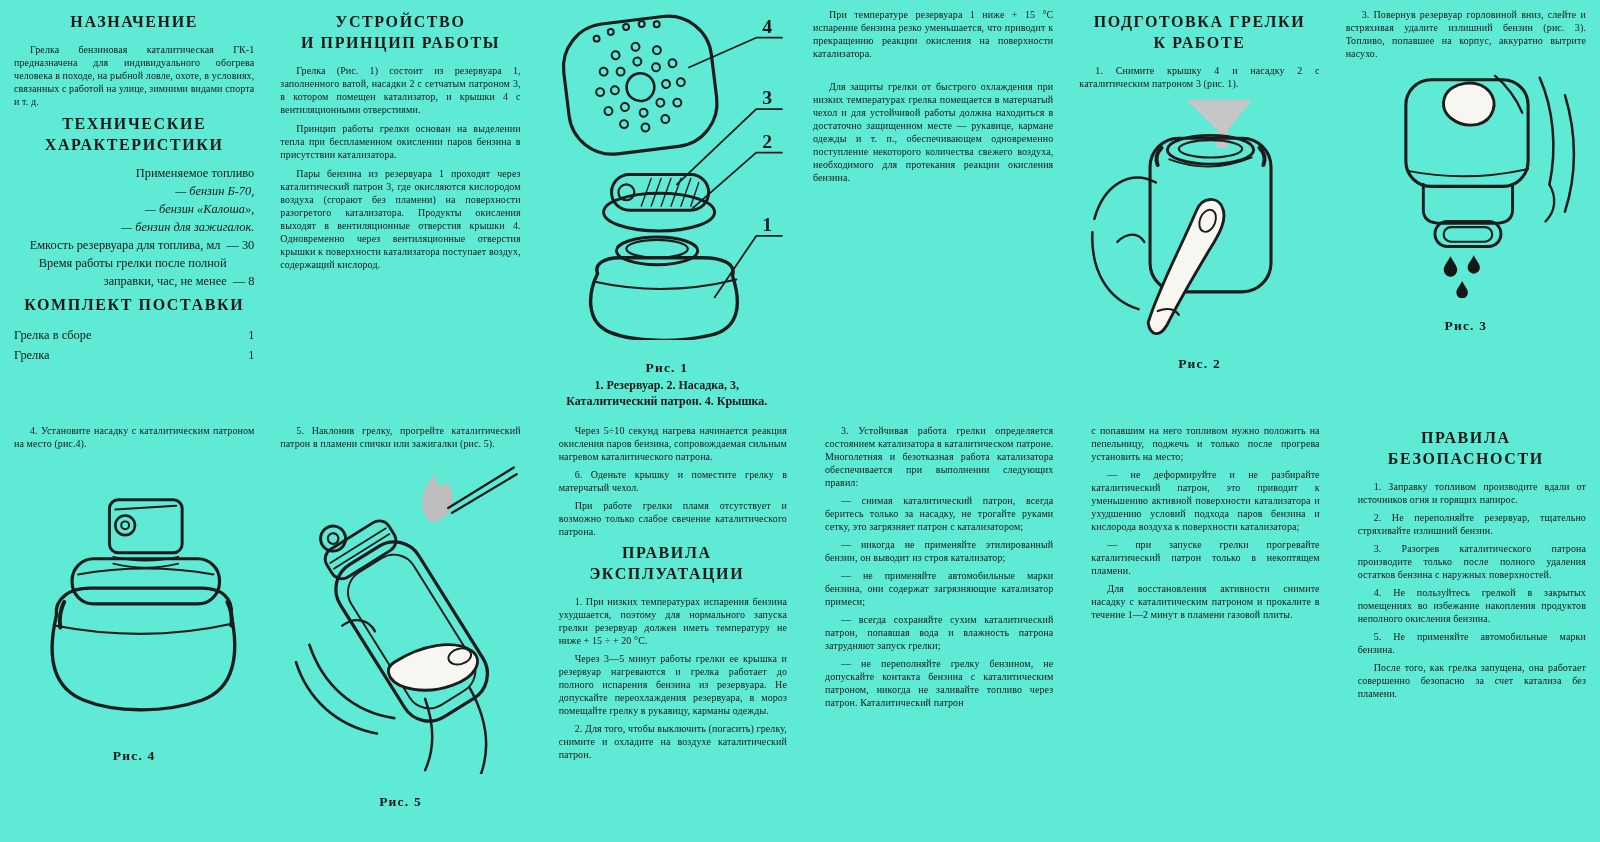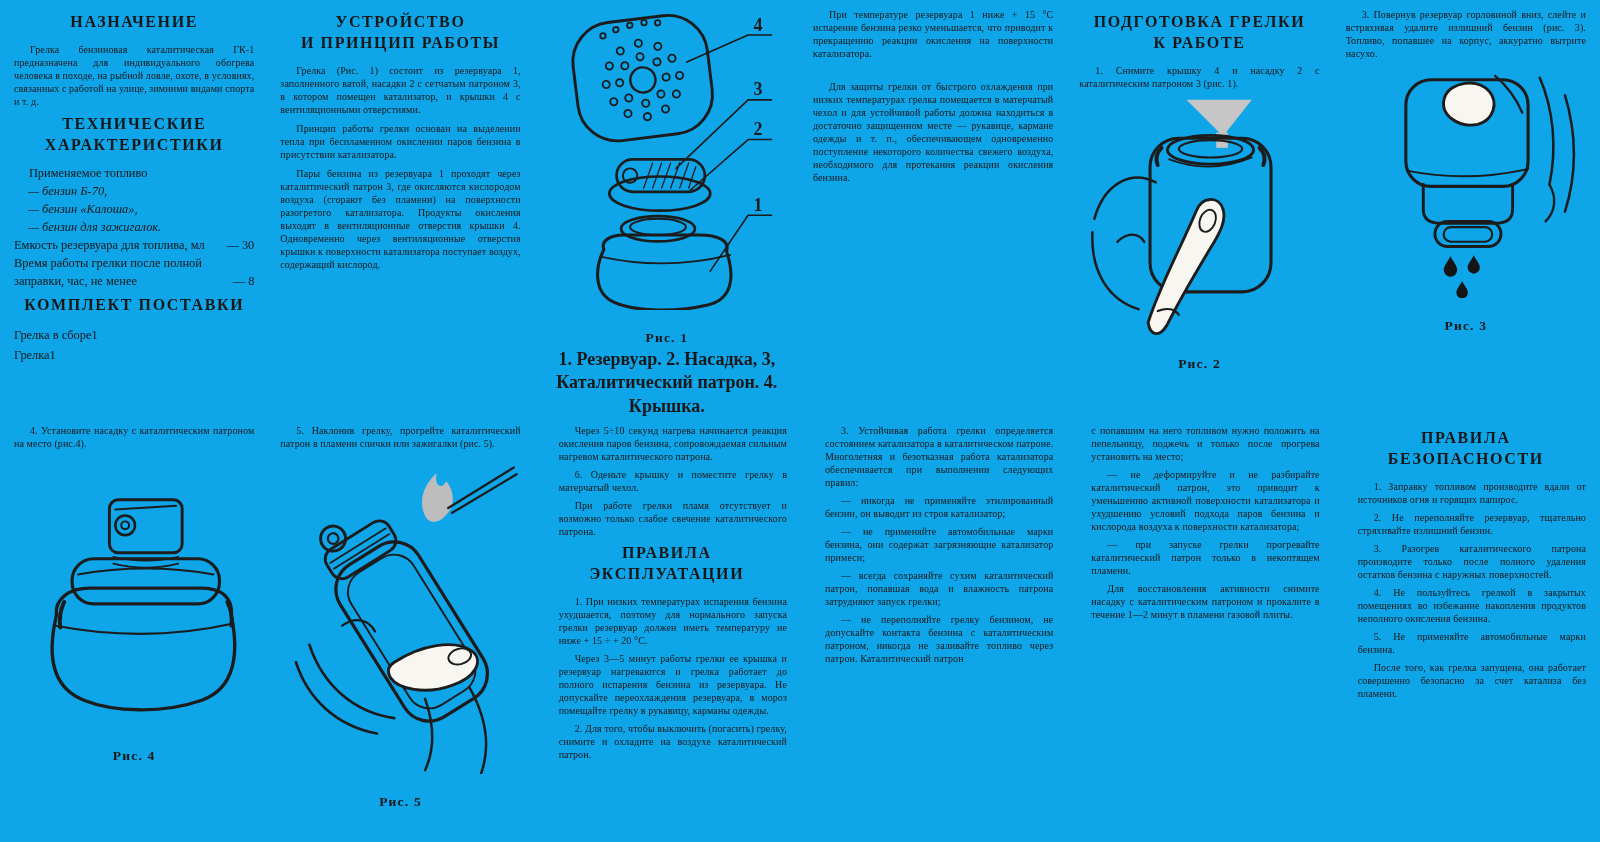--- a/index.html
+++ b/index.html
@@ -1,18 +1,18 @@
 <!DOCTYPE html>
 <html lang="ru"><head>
 <meta charset="utf-8">
 <style>
   html,body { margin:0; padding:0; background:#e8e6e0; }
   .sheet {
     position:relative; width:1600px; height:842px; margin:0 auto;
-    background:#0ea5e9; color:#181818; overflow:hidden;
+    background:#5eead4; color:#181818; overflow:hidden;
     font-family:"Liberation Serif","DejaVu Serif",serif;
   }
   .grid {
     box-sizing:border-box; height:100%;
     display:grid;
     grid-template-columns:repeat(6,1fr);
     grid-template-rows:410px 402px;
     column-gap:26px; row-gap:6px;
     padding:8px 14px 6px 14px;
   }
@@ -22,29 +22,29 @@
     letter-spacing:1.6px; line-height:1.3;
   }
   .c p {
     margin:0 0 6px; font-size:10px; line-height:1.30;
     text-align:justify; text-indent:1.6em; letter-spacing:.1px;
   }
   .spread p { margin-bottom:20px; }
   .tight p { margin-bottom:5px;margin-left:12px; }
   .specs { font-size:12.4px; line-height:1.45; }
   .specrow { display:flex; align-items:flex-end; gap:6px; }
-  .specrow .lbl { flex:1; }
+  .specrow .lbl { flex:1;text-align:right; }
   .specrow .val { white-space:nowrap; }
   .specrow.dash { padding-left:14px;font-style:italic; }
   .specrow.first .lbl { text-indent:1.2em; }
   .kit { font-size:12.4px; line-height:1.6; margin-top:2px; }
-  .kitrow { display:flex; justify-content:flex-start; }
+  .kitrow { display:flex; justify-content:space-between; }
   .figure { display:flex; flex-direction:column; align-items:center; }
   .figcap { text-align:center; font-weight:700; font-size:13.5px; letter-spacing:1.2px; margin-top:20px; }
-  .figsub { text-align:center; font-weight:700; font-size:18px; line-height:1.3; margin-top:2px; padding:0 6px; }
+  .figsub { text-align:center; font-weight:700; font-size:12px; line-height:1.3; margin-top:2px; padding:0 6px; }
   svg { display:block; }
   svg .ln { fill:none; stroke:#1c1c1c; stroke-linecap:round; stroke-linejoin:round; }
   svg text { font-family:"Liberation Serif","DejaVu Serif",serif; font-weight:700; fill:#1c1c1c; }
   .mt10{margin-top:10px;} .mt16{margin-top:16px;} .mt26{margin-top:26px;}
 </style>
 </head>
 <body>
 
 <div class="sheet">
   <div class="grid">
@@ -300,20 +300,21 @@
       <p>6. Оденьте крышку и поместите грелку в матерчатый чехол.</p>
       <p>При работе грелки пламя отсутствует и возможно только слабое свечение каталитического патрона.</p>
       <h3 class="sec mt10">ПРАВИЛА ЭКСПЛУАТАЦИИ</h3>
       <p>1. При низких температурах испарения бензина ухудшается, поэтому для нормального запуска грелки резервуар должен иметь температуру не ниже + 15 ÷ + 20 °С.</p>
       <p>Через 3—5 минут работы грелки ее крышка и резервуар нагреваются и грелка работает до полного испарения бензина из резервуара. Не допускайте переохлаждения резервуара, в мороз помещайте грелку в рукавицу, карманы одежды.</p>
       <p>2. Для того, чтобы выключить (погасить) грелку, снимите и охладите на воздухе каталитический патрон.</p>
     </div>
 
     <div class="c tight">
       <p>3. Устойчивая работа грелки определяется состоянием катализатора в каталитическом патроне. Многолетняя и безотказная работа катализатора обеспечивается при выполнении следующих правил:</p>
+      <p>— снимая каталитический патрон, всегда беритесь только за насадку, не трогайте руками сетку, это загрязняет патрон с катализатором;</p>
       <p>— никогда не применяйте этилированный бензин, он выводит из строя катализатор;</p>
       <p>— не применяйте автомобильные марки бензина, они содержат загрязняющие катализатор примеси;</p>
       <p>— всегда сохраняйте сухим каталитический патрон, попавшая вода и влажность патрона затрудняют запуск грелки;</p>
       <p>— не переполняйте грелку бензином, не допускайте контакта бензина с каталитическим патроном, никогда не заливайте топливо через патрон. Каталитический патрон</p>
     </div>
 
     <div class="c tight">
       <p style="text-indent:0">с попавшим на него топливом нужно положить на пепельницу, поджечь и только после прогрева установить на место;</p>
       <p>— не деформируйте и не разбирайте каталитический патрон, это приводит к уменьшению активной поверхности катализатора и ухудшению условий подхода паров бензина и кислорода воздуха к поверхности катализатора;</p>
       <p>— при запуске грелки прогревайте каталитический патрон только в некоптящем пламени.</p>

